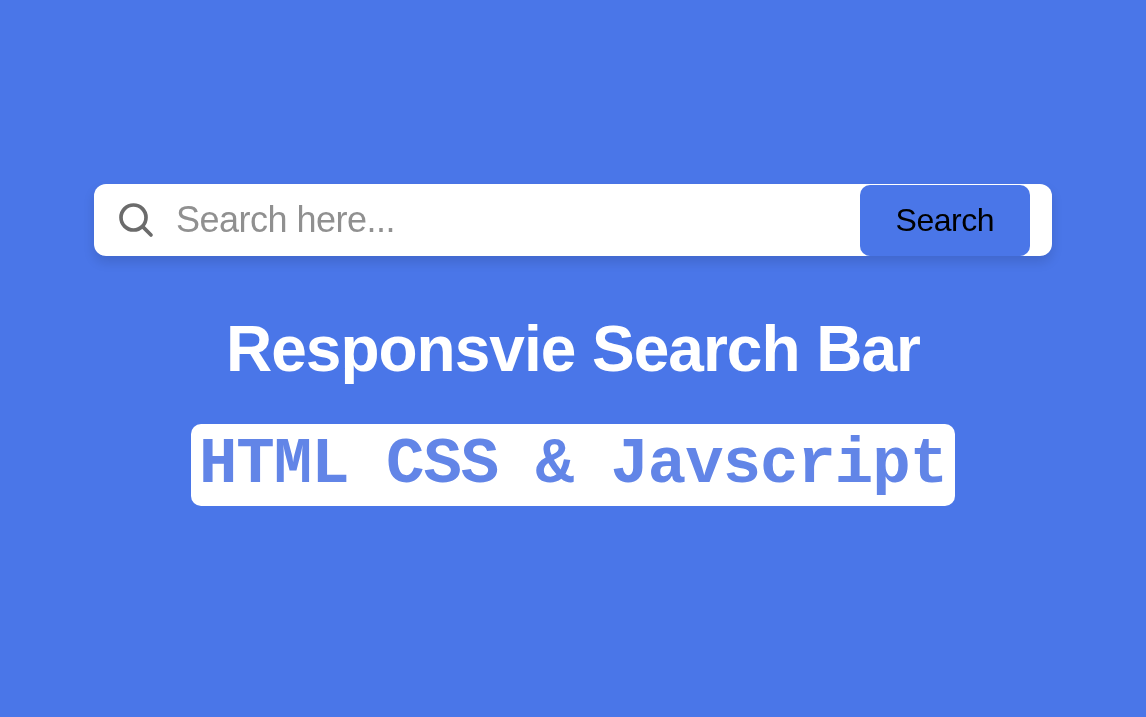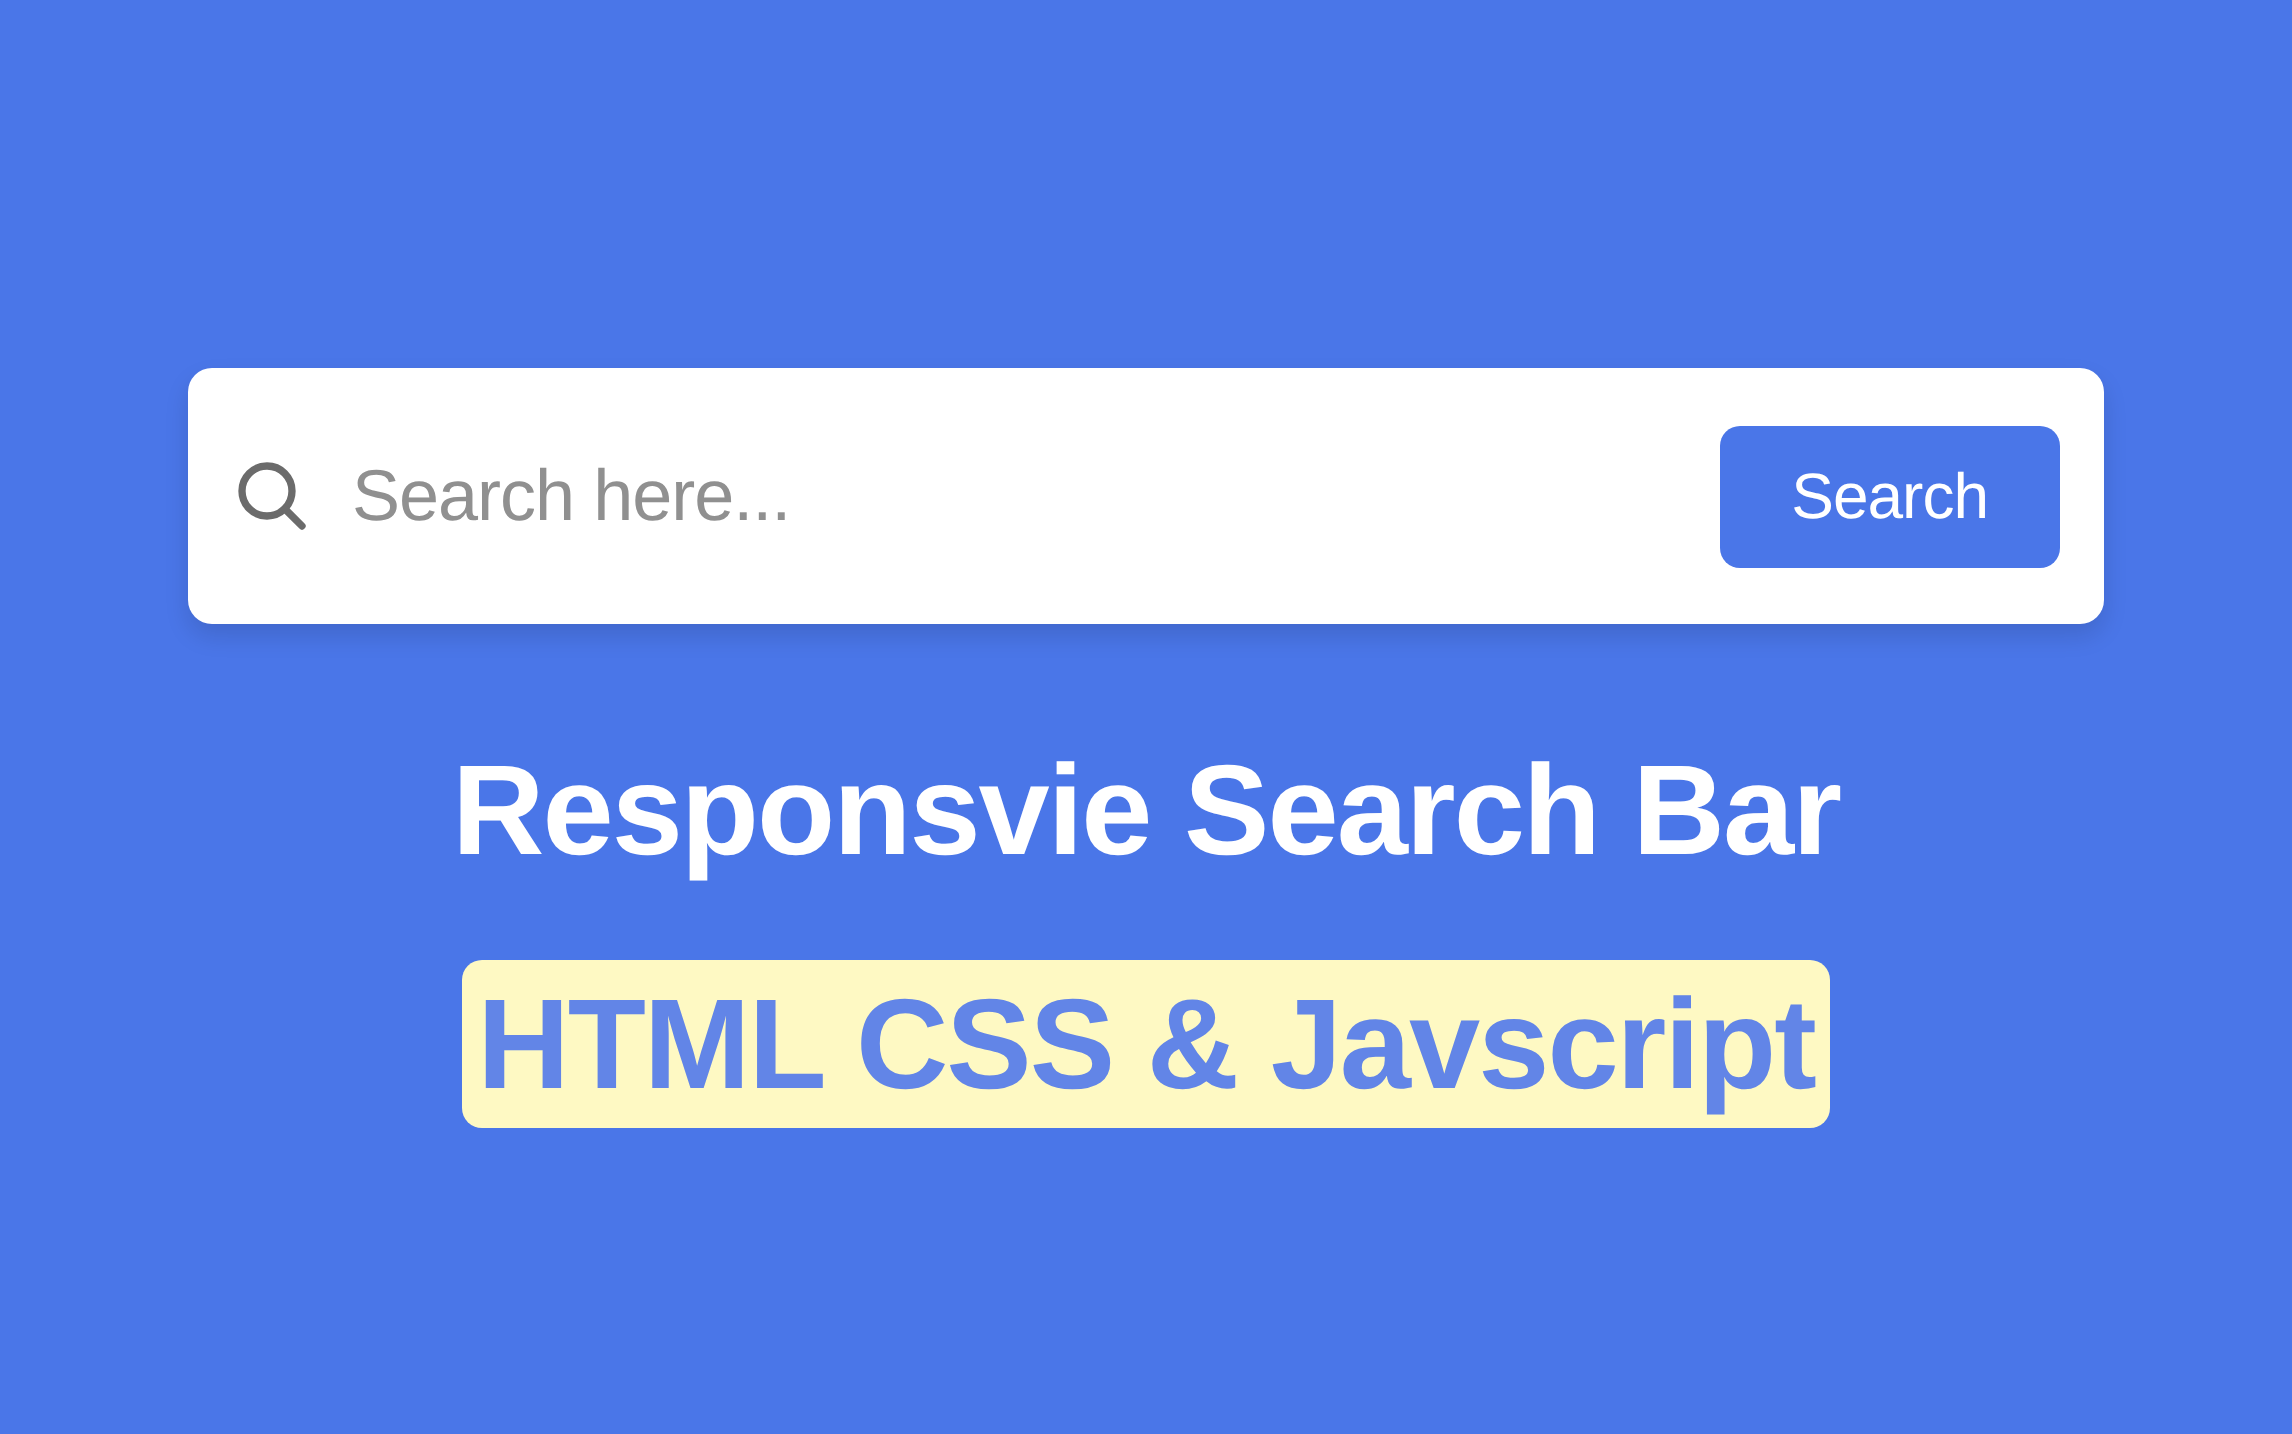--- a/index.html
+++ b/index.html
@@ -15,21 +15,21 @@
       font-family: 'Segoe UI', -apple-system, BlinkMacSystemFont, sans-serif;
       display: flex;
       flex-direction: column;
       align-items: center;
       overflow: hidden;
     }
 
     .search-bar {
       margin-top: 184px;
       width: 958px;
-      height: 128px;
+      height: 72px;
       background-color: #FFFFFF;
       border-radius: 12px;
       display: flex;
       align-items: center;
       padding: 0 22px;
       box-shadow: 0 6px 12px rgba(0, 0, 0, 0.12);
     }
 
     .search-icon-wrapper {
       display: flex;
@@ -52,21 +52,21 @@
       color: #333333;
       letter-spacing: -0.5px;
     }
 
     .search-input::placeholder {
       color: #909090;
     }
 
     .search-button {
       background-color: #4A76E8;
-      color: #ffffff;
+      color: #000000;
       border: none;
       border-radius: 10px;
       font-size: 32px;
       font-weight: 500;
       padding: 17px 36px;
       cursor: pointer;
       letter-spacing: -0.5px;
     }
 
     .heading-wrapper {
@@ -77,24 +77,25 @@
     .heading {
       color: #FFFFFF;
       font-size: 64px;
       font-weight: 700;
       letter-spacing: -1px;
       text-align: center;
     }
 
     .subheading-wrapper {
       margin-top: 38px;
-      background-color: #fef9c3;
+      background-color: #ffffff;
       border-radius: 10px;
       padding: 5px 8px;
       display: inline-block;
+      font-family: Liberation Mono, monospace;
     }
 
     .subheading {
       color: #6285E7;
       font-size: 64px;
       font-weight: 700;
       letter-spacing: -1px;
     }
   </style>
 </head>

